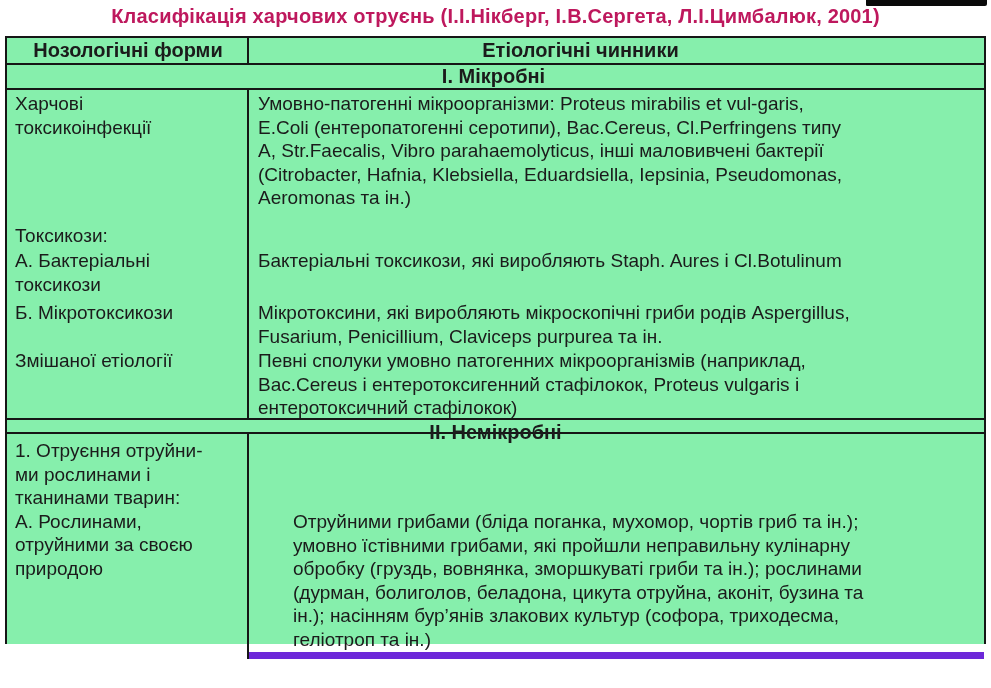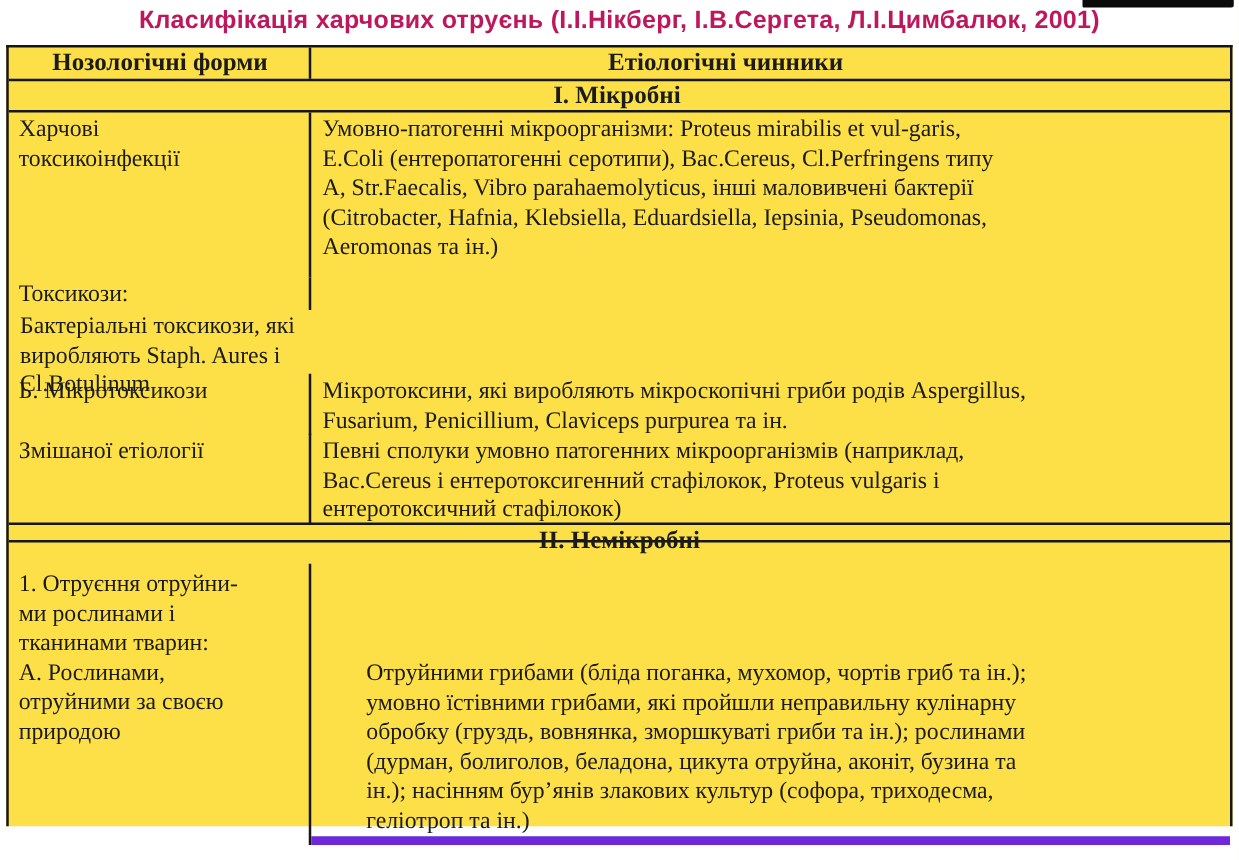--- a/index.html
+++ b/index.html
@@ -18,22 +18,22 @@
   }
   .title {
     position:absolute; top:5px; left:0; width:991px;
     text-align:center;
     font-size:20px; font-weight:bold; letter-spacing:0.2px;
     color:#be185d;
   }
   .ctable {
     position:absolute; left:5px; top:36px; width:981px;
     border:2px solid #161616; border-bottom:none;
-    background:#fde047;
-    font-size:19px; line-height:23.6px;font-family:Liberation Serif, serif;
+    background:#86efac;
+    font-size:19px; line-height:23.6px;
   }
   .row { display:grid; grid-template-columns:242px 1fr; }
   .cl {
     border-right:2px solid #161616;
     padding:2px 6px 0 8px;
     white-space:pre-line;
   }
   .cr {
     padding:2px 8px 0 9px;
     white-space:pre-line;
@@ -50,21 +50,21 @@
     text-align:center; white-space:nowrap;
   }
   .secrow.first { padding-right:4px; }
   .secrow.second { height:14px; line-height:25px; }
   .body1 { border-bottom:2px solid #161616; }
   .h132 { height:132px; }
   .h25  { height:25px; }
   .h52  { height:52px; }
   .h48  { height:48px; }
   .h71  { height:71px; }
-  .body2 { height:210px;margin-top:17px; }
+  .body2 { height:210px; }
   .body2 .cl { padding-top:5px; }
   .body2 .cr { padding-top:76px; border-bottom:7px solid #6d28d9;padding-left:44px; }
 </style>
 </head>
 <body>
 
 <div class="page">
 
   <div class="corner-mark"></div>
 
@@ -87,20 +87,22 @@
 E.Coli (ентеропатогенні серотипи), Bac.Cereus, Cl.Perfringens типу
 А, Str.Faecalis, Vibro parahaemolyticus, інші маловивчені бактерії
 (Citrobacter, Hafnia, Klebsiella, Eduardsiella, Iepsinia, Pseudomonas,
 Aeromonas та ін.)</div>
       </div>
       <div class="row h25">
         <div class="cl">Токсикози:</div>
         <div class="cr"></div>
       </div>
       <div class="row h52">
+        <div class="cl">А. Бактеріальні
+токсикози</div>
         <div class="cr">Бактеріальні токсикози, які виробляють Staph. Aures і Cl.Botulinum</div>
       </div>
       <div class="row h48">
         <div class="cl">Б. Мікротоксикози</div>
         <div class="cr">Мікротоксини, які виробляють мікроскопічні гриби родів Aspergillus,
 Fusarium, Penicillium, Claviceps purpurea та ін.</div>
       </div>
       <div class="row h71">
         <div class="cl">Змішаної етіології</div>
         <div class="cr">Певні сполуки умовно патогенних мікроорганізмів (наприклад,

